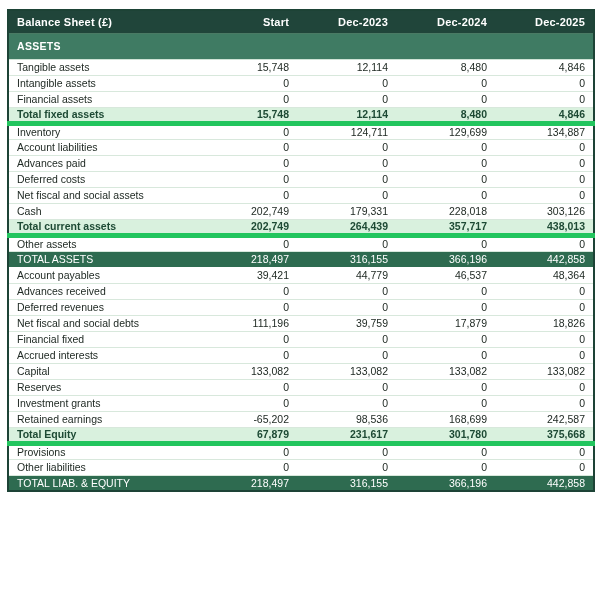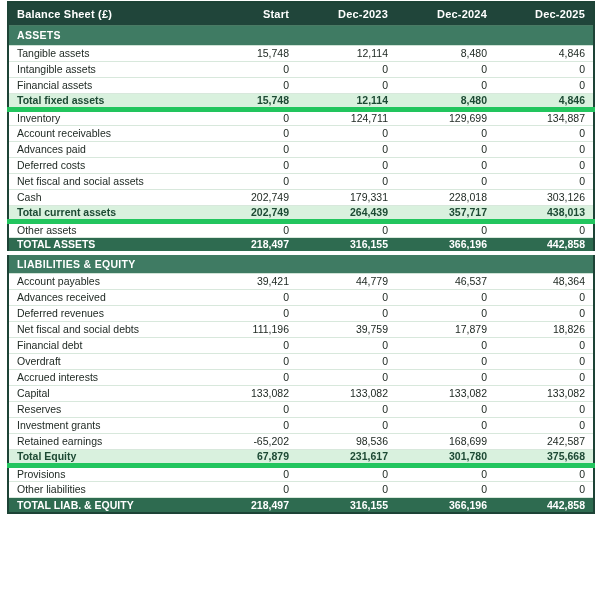--- a/index.html
+++ b/index.html
@@ -4,21 +4,21 @@
 <style>
   * { box-sizing: border-box; margin: 0; padding: 0; }
   html, body {
     width: 600px; height: 594px;
     background: #ffffff;
     font-family: "Liberation Sans", "DejaVu Sans", sans-serif;
     overflow: hidden;
   }
   .sheet-wrap {
     position: absolute;
-    left: 7px; top: 1px;
+    left: 7px; top: 9px;
     width: 586px;
   }
   table.balance {
     width: 100%;
     border-collapse: collapse;
     table-layout: fixed;
     border: 2px solid #1d4336;
   }
   col.c-label { width: 190px; }
   col.c-num   { width: 99px; }
@@ -50,21 +50,21 @@
   tbody td.num { text-align: right; }
   tbody td.label { text-align: left; }
 
   
   tr.section td {
     background: #3f7b63;
     color: #ffffff;
     font-weight: bold;
     font-size: 10.5px;
     letter-spacing: .3px;
-    height: 20px;
+    height: 26px;
     border-bottom: 1px solid #cfe3d6;
   }
   tr.section.gap td { border-top: 4px solid #ffffff; }
 
   
   tr.normal td {
     background: #ffffff;
     color: #212b25;
     border-bottom: 1px solid #d8e8dc;
   }
@@ -74,21 +74,21 @@
     background: #d9f1de;
     color: #1d4a34;
     font-weight: bold;
     border-bottom: 5px solid #22c55e;
   }
 
   
   tr.grand td {
     background: #2e6b50;
     color: #ffffff;
-    font-weight: bold;
+    font-weight: normal;
     margin-left: 10px;
   }
 </style>
 </head>
 <body>
 
 <div class="sheet-wrap">
   <table class="balance">
     <colgroup>
       <col class="c-label">
@@ -139,21 +139,21 @@
           <td class="num">4,846</td>
         </tr>
         <tr class="normal">
           <td class="label">Inventory</td>
           <td class="num">0</td>
           <td class="num">124,711</td>
           <td class="num">129,699</td>
           <td class="num">134,887</td>
         </tr>
         <tr class="normal">
-          <td class="label">Account receivables</td>
+          <td class="label">Account liabilities</td>
           <td class="num">0</td>
           <td class="num">0</td>
           <td class="num">0</td>
           <td class="num">0</td>
         </tr>
         <tr class="normal">
           <td class="label">Advances paid</td>
           <td class="num">0</td>
           <td class="num">0</td>
           <td class="num">0</td>
@@ -194,23 +194,20 @@
           <td class="num">0</td>
           <td class="num">0</td>
         </tr>
         <tr class="grand">
           <td class="label">TOTAL ASSETS</td>
           <td class="num">218,497</td>
           <td class="num">316,155</td>
           <td class="num">366,196</td>
           <td class="num">442,858</td>
         </tr>
-        <tr class="section gap">
-          <td colspan="5" class="label">LIABILITIES &amp; EQUITY</td>
-        </tr>
         <tr class="normal">
           <td class="label">Account payables</td>
           <td class="num">39,421</td>
           <td class="num">44,779</td>
           <td class="num">46,537</td>
           <td class="num">48,364</td>
         </tr>
         <tr class="normal">
           <td class="label">Advances received</td>
           <td class="num">0</td>
@@ -226,28 +223,21 @@
           <td class="num">0</td>
         </tr>
         <tr class="normal">
           <td class="label">Net fiscal and social debts</td>
           <td class="num">111,196</td>
           <td class="num">39,759</td>
           <td class="num">17,879</td>
           <td class="num">18,826</td>
         </tr>
         <tr class="normal">
-          <td class="label">Financial debt</td>
-          <td class="num">0</td>
-          <td class="num">0</td>
-          <td class="num">0</td>
-          <td class="num">0</td>
-        </tr>
-        <tr class="normal">
-          <td class="label">Overdraft</td>
+          <td class="label">Financial fixed</td>
           <td class="num">0</td>
           <td class="num">0</td>
           <td class="num">0</td>
           <td class="num">0</td>
         </tr>
         <tr class="normal">
           <td class="label">Accrued interests</td>
           <td class="num">0</td>
           <td class="num">0</td>
           <td class="num">0</td>

